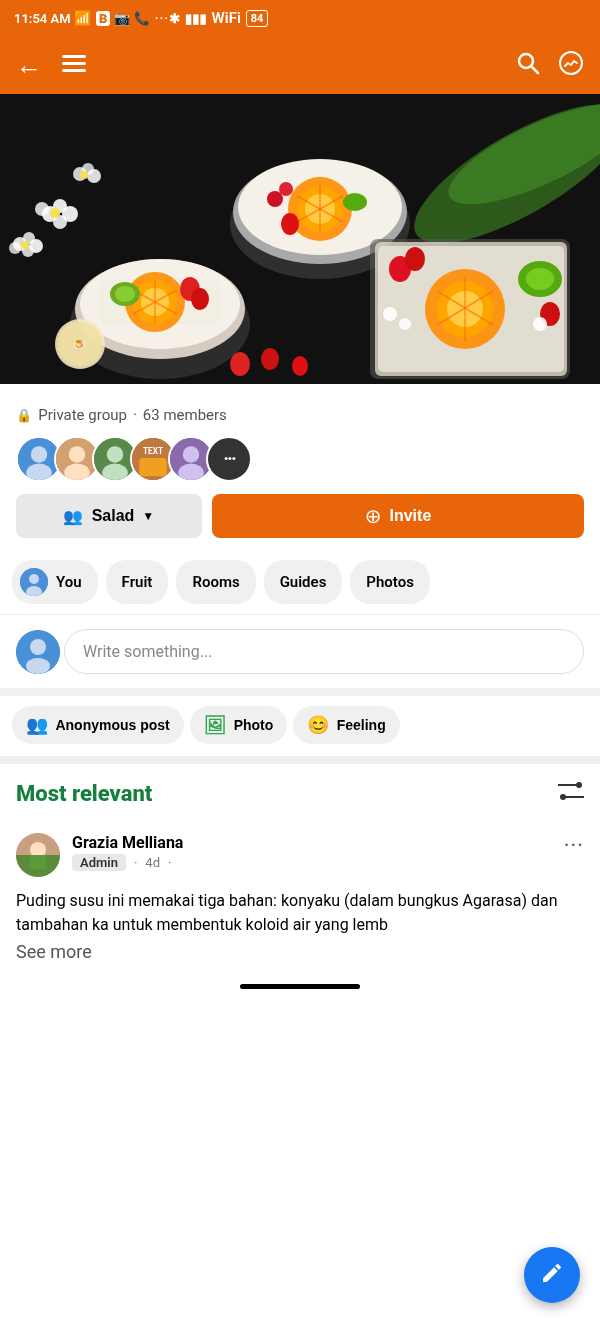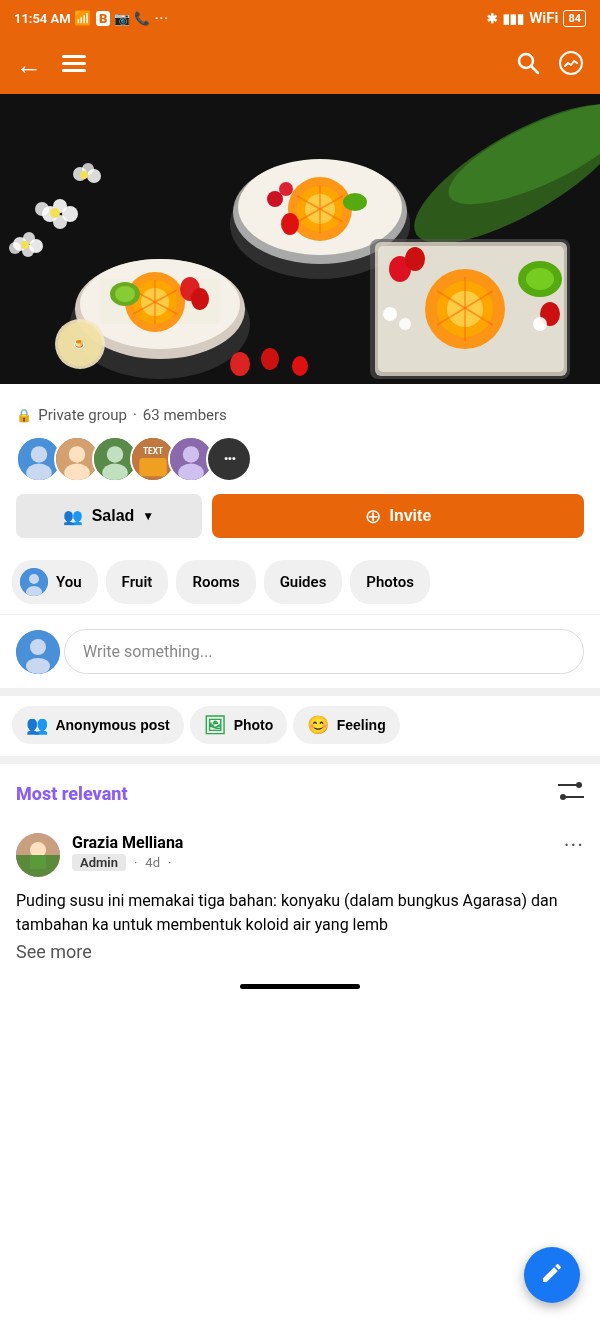--- a/index.html
+++ b/index.html
@@ -4,21 +4,20 @@
   <meta name="viewport" content="width=600">
   <style>
     * { margin: 0; padding: 0; box-sizing: border-box; }
     body { font-family: -apple-system, BlinkMacSystemFont, 'Segoe UI', Roboto, sans-serif; background: #fff; width: 600px; overflow-x: hidden; }
 
     
     .status-bar {
       background: #E8650A;
       color: #fff;
       display: flex;
-      justify-content: space-between;
       align-items: center;
       padding: 6px 14px;
       font-size: 13px;
       font-weight: 600;
       height: 36px;
     }
     .status-left { display: flex; align-items: center; gap: 4px; }
     .status-right { display: flex; align-items: center; gap: 5px; }
 
     
@@ -244,23 +243,23 @@
 
     
     .most-relevant {
       display: flex;
       align-items: center;
       justify-content: space-between;
       padding: 16px 16px 12px;
       background: #fff;
     }
     .most-relevant-label {
-      font-size: 18px;
+      font-size: 22px;
       font-weight: 800;
-      color: #8b5cf6;
+      color: #15803d;
     }
     .filter-icon {
       font-size: 20px;
       color: #333;
       cursor: pointer;
     }
 
     
     .post-card {
       background: #fff;

